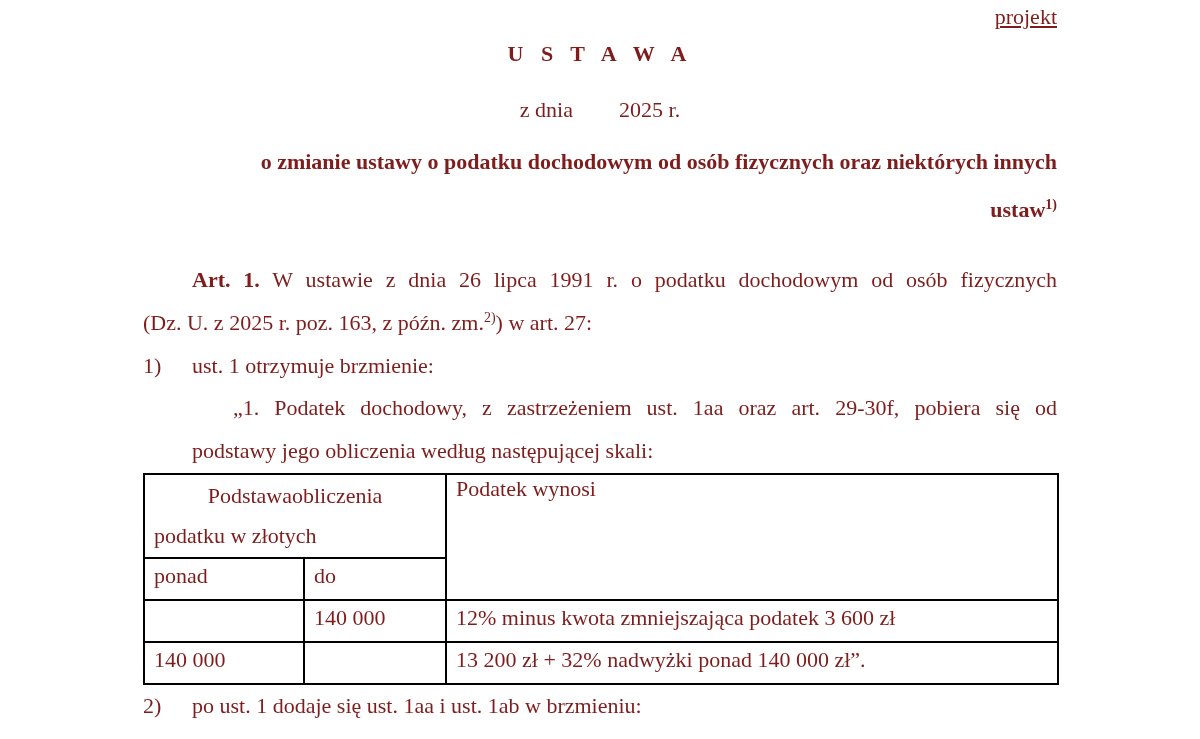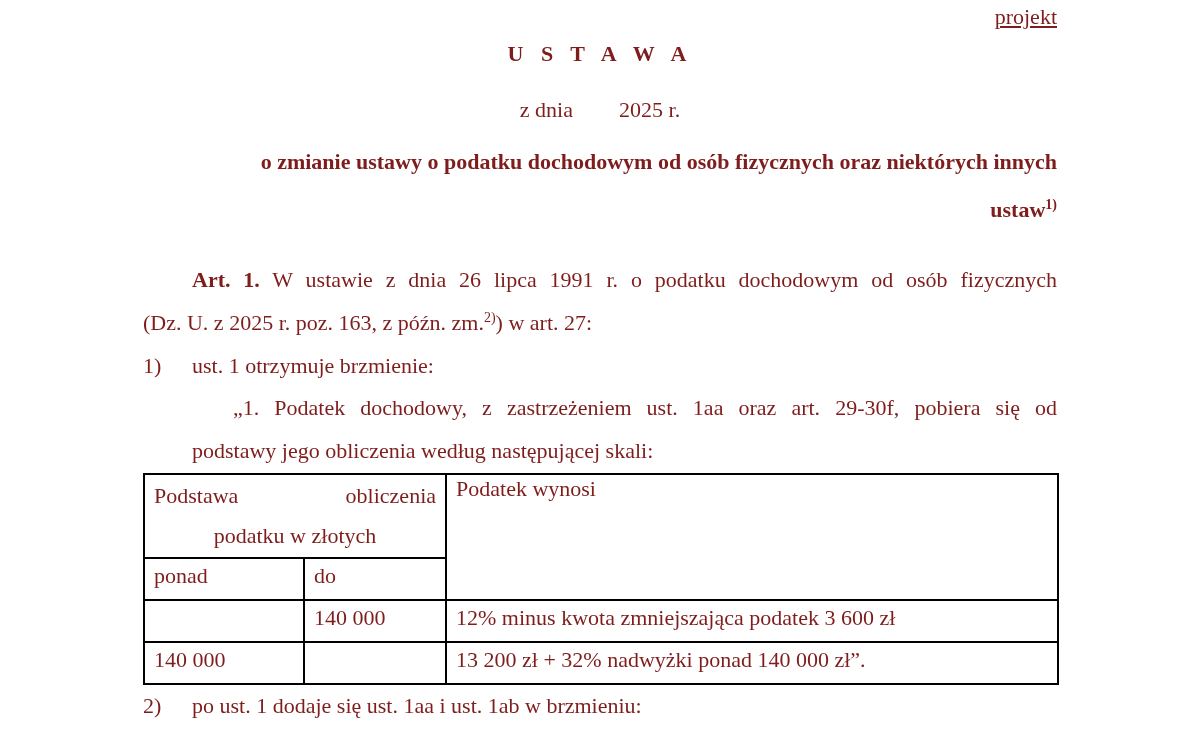--- a/index.html
+++ b/index.html
@@ -82,25 +82,24 @@
     padding: 1px 9px;
     line-height: 26px;
     overflow: hidden;
   }
   tr.row-head { height: 84px; }
   tr.row-sub { height: 42px; }
   tr.row-data { height: 42px; margin-top: 16px; }
   td.head-base { padding-top: 5px; }
   .head-base .jline {
     display: flex;
-    justify-content: space-between;
+    justify-content: center;
     line-height: 40px;
   }
   .head-base .cline {
-    text-align: center;
     line-height: 40px;
   }
   td.head-tax { vertical-align: middle; }
   tr.row-sub td, tr.row-data td { padding-top: 4px; }
 </style>
 </head>
 <body>
 
 <div class="page">
 

